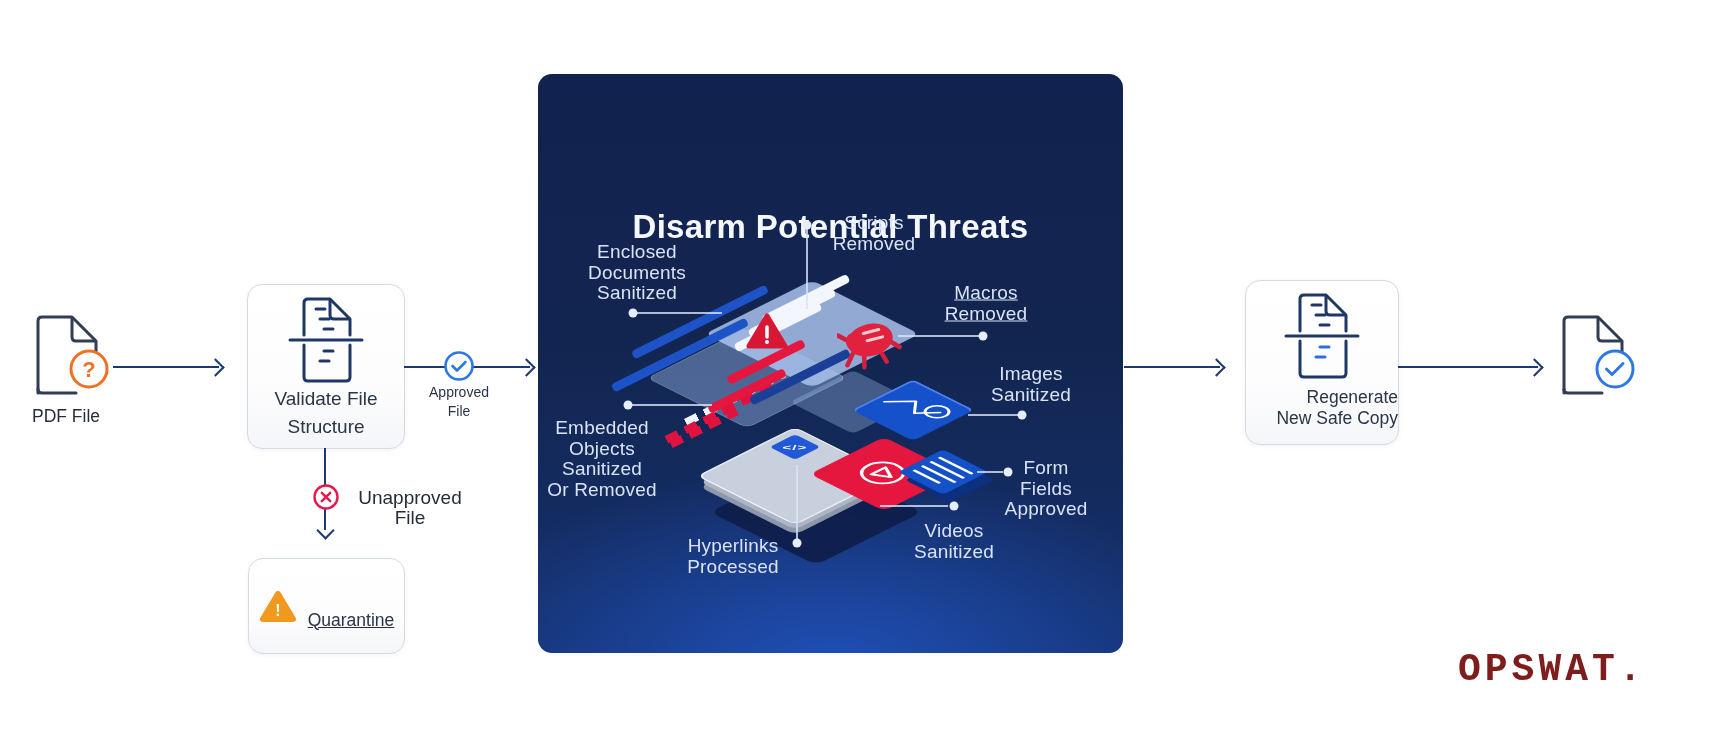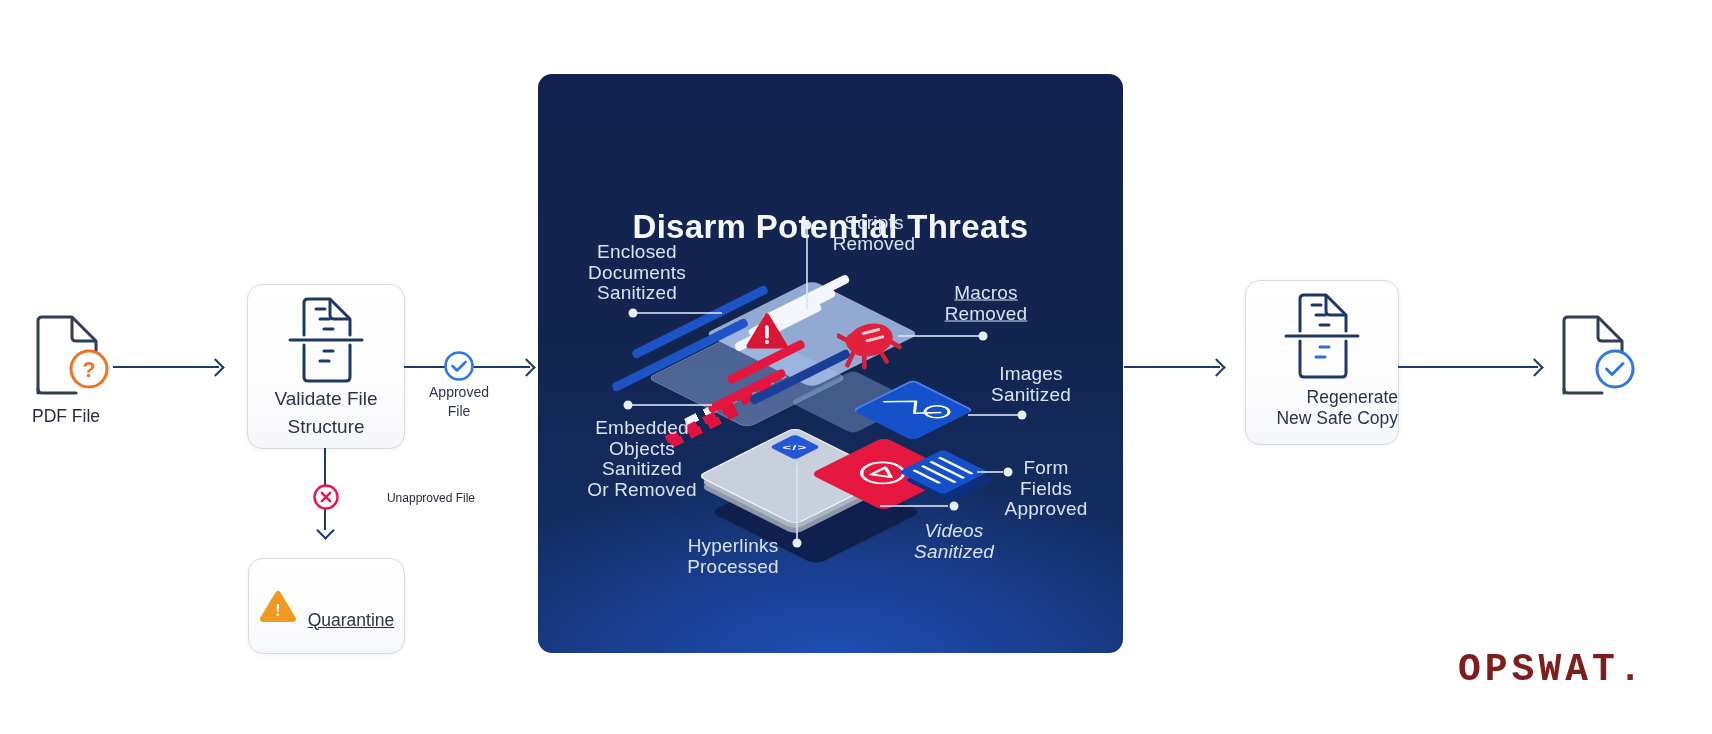--- a/index.html
+++ b/index.html
@@ -78,21 +78,21 @@
   </svg>
   <div class="small-label" style="left:409px;top:383px;width:100px;">Approved
 File</div>
 
   <div class="vline" style="left:324px;top:448px;height:82px;"></div>
   <div class="chev down" style="left:319px;top:524px;"></div>
   <svg class="glyph" style="left:326px;top:497px;width:30px;height:30px;" viewBox="0 0 30 30">
     <circle cx="15" cy="15" r="11.5" fill="#ffffff" stroke="#e8174b" stroke-width="2.4"></circle>
     <path d="M10.8 10.8 l8.4 8.4 M19.2 10.8 l-8.4 8.4" stroke="#e8174b" stroke-width="2.4" stroke-linecap="round"></path>
   </svg>
-  <div class="ext-label" style="left:345px;top:488px;width:130px;text-align:right;font-size:12px;">Unapproved File</div>
+  <div class="ext-label" style="left:345px;top:488px;width:130px;text-align:center;font-size:19px;">Unapproved File</div>
 
   <div class="node-box" style="left:248px;top:558px;width:155px;height:94px;">
     <div style="display:flex;align-items:center;justify-content:center;height:100%;gap:11px;">
       <svg width="38" height="34" viewBox="0 0 38 34">
         <path d="M19 5 L34 30 L4 30 Z" fill="#f0991e" stroke="#f0991e" stroke-width="6" stroke-linejoin="round"></path>
         <text x="19" y="27" text-anchor="middle" font-size="16" font-weight="bold" fill="#ffffff">!</text>
       </svg>
       <span style="font-size:17.5px;color:#2a3547;margin-top:28px;">Quarantine</span>
     </div>
   </div>
@@ -188,25 +188,25 @@
 Sanitized</div>
   <div class="callout" style="left:874px;top:233px;">Scripts
 Removed</div>
   <div class="callout" style="left:986px;top:303px;text-decoration:underline;">Macros
 Removed</div>
   <div class="callout" style="left:1031px;top:384px;">Images
 Sanitized</div>
   <div class="callout" style="left:1046px;top:489px;">Form
 Fields
 Approved</div>
-  <div class="callout" style="left:954px;top:541px;font-style:italic;">Videos
+  <div class="callout" style="left:954px;top:541px;">Videos
 Sanitized</div>
   <div class="callout" style="left:733px;top:556px;">Hyperlinks
 Processed</div>
-  <div class="callout" style="left:602px;top:459px;margin-left:40px;">Embedded
+  <div class="callout" style="left:602px;top:459px;">Embedded
 Objects
 Sanitized
 Or Removed</div>
 
   <div class="hline" style="left:1124px;top:366px;width:96px;"></div>
   <div class="chev right" style="left:1210px;top:361px;"></div>
 
   <div class="node-box" style="left:1245px;top:280px;width:152px;height:163px;">
     <svg style="position:absolute;left:50%;top:8px;transform:translateX(-50%);" width="84" height="96" viewBox="0 0 84 96">
       <path d="M20 42 L20 10 Q20 6 24 6 L46 6 L66 26 L66 42" fill="none" stroke="#1d3766" stroke-width="3" stroke-linecap="round" stroke-linejoin="round"></path>

